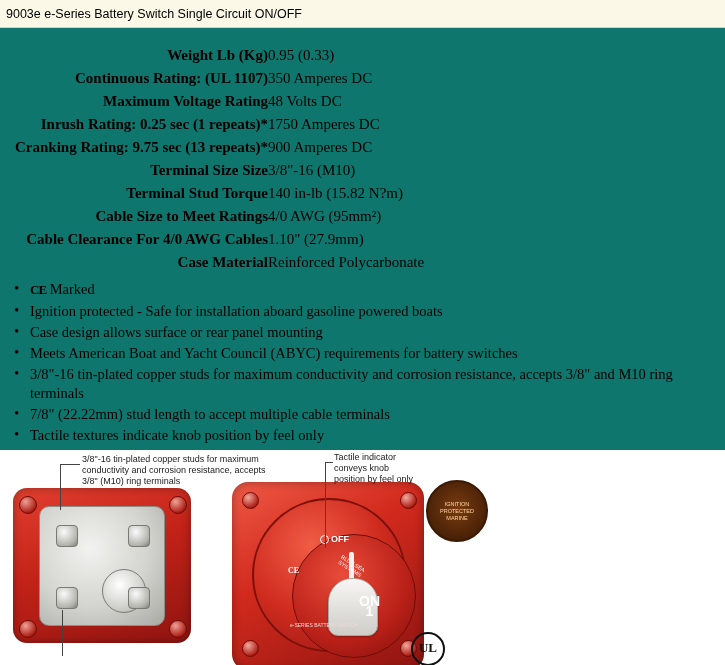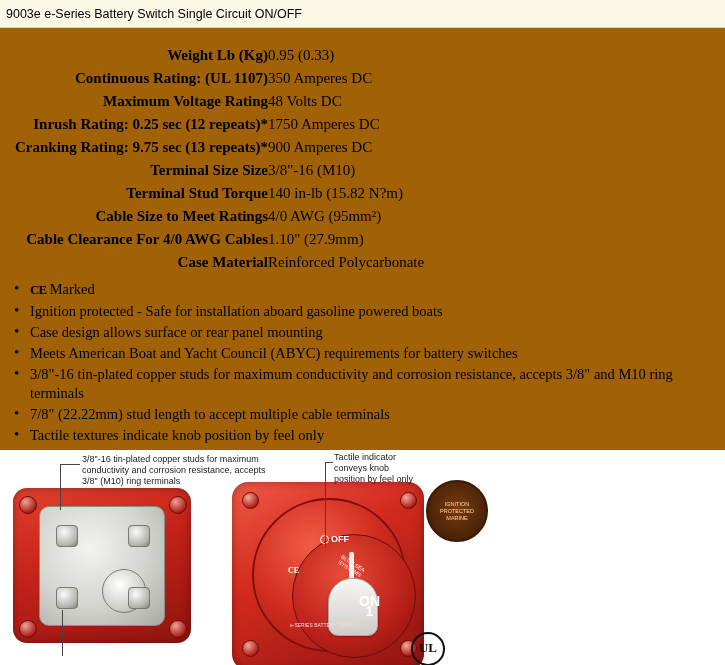--- a/index.html
+++ b/index.html
@@ -12,21 +12,21 @@
     height: 665px;
     font-family: "Liberation Serif", serif;
     color: #000000;
     overflow: hidden;
     position: relative;
   }
   .page {
     width: 725px;
     height: 665px;
     position: relative;
-    background: #a16207;
+    background: #0f766e;
   }
   
   .title-bar {
     height: 28px;
     background: #fbf8e8;
     border-bottom: 1px solid #d9d4b0;
     display: flex;
     align-items: center;
     padding-left: 6px;
     box-sizing: border-box;
@@ -347,21 +347,21 @@
       </tr>
       <tr>
         <td class="spec-label">Continuous Rating: (UL 1107)</td>
         <td class="spec-value">350 Amperes DC</td>
       </tr>
       <tr>
         <td class="spec-label">Maximum Voltage Rating</td>
         <td class="spec-value">48 Volts DC</td>
       </tr>
       <tr>
-        <td class="spec-label">Inrush Rating: 0.25 sec (12 repeats)*</td>
+        <td class="spec-label">Inrush Rating: 0.25 sec (1 repeats)*</td>
         <td class="spec-value">1750 Amperes DC</td>
       </tr>
       <tr>
         <td class="spec-label">Cranking Rating: 9.75 sec (13 repeats)*</td>
         <td class="spec-value">900 Amperes DC</td>
       </tr>
       <tr>
         <td class="spec-label">Terminal Size Size</td>
         <td class="spec-value">3/8"-16 (M10)</td>
       </tr>

